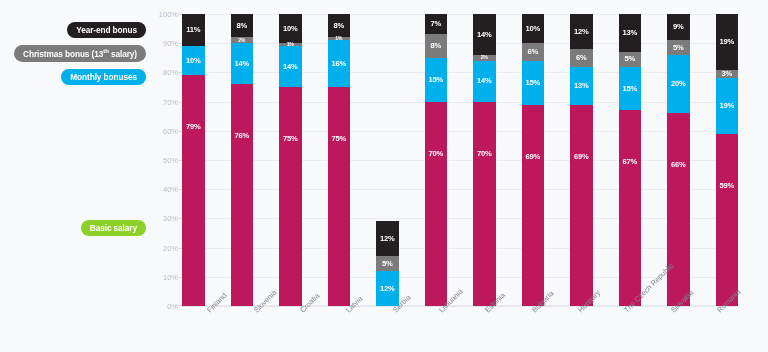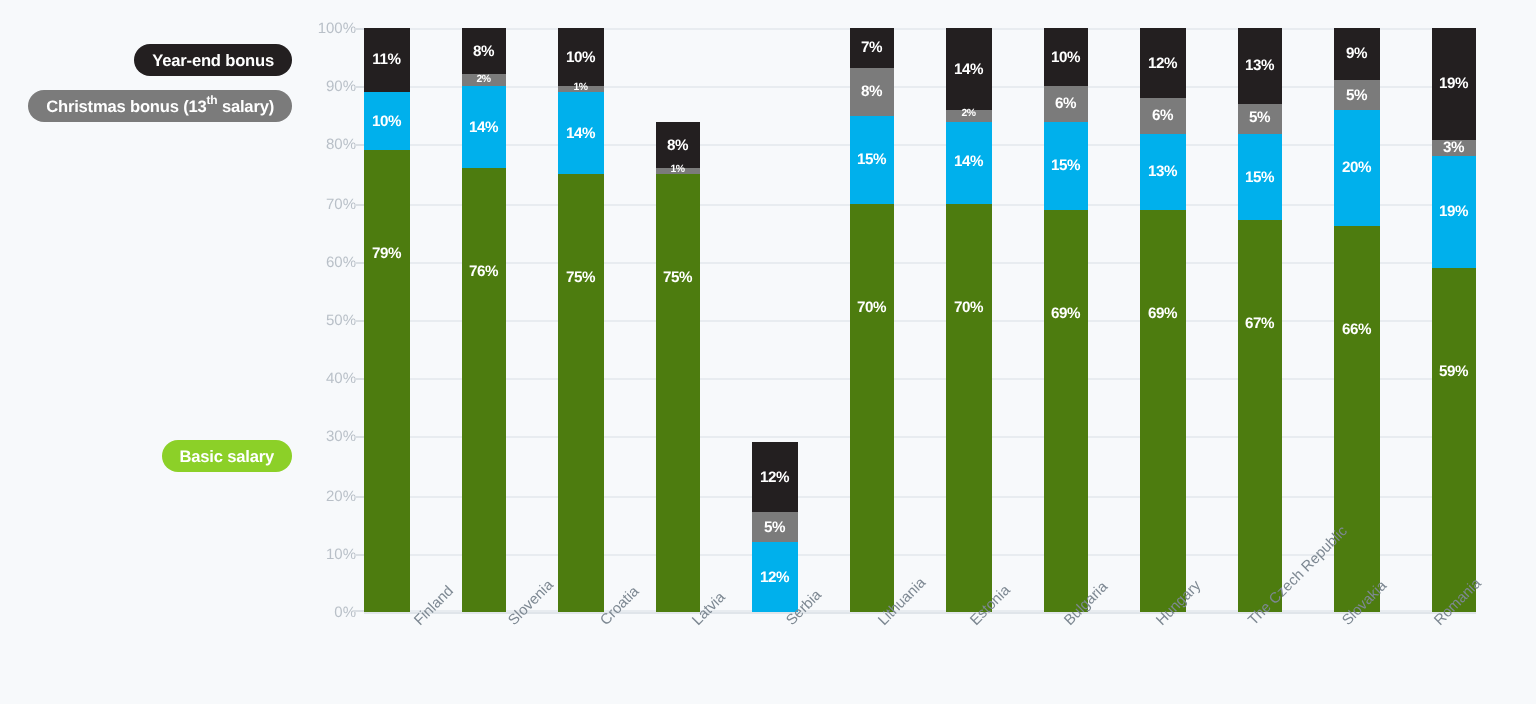--- a/index.html
+++ b/index.html
@@ -53,21 +53,21 @@
             display: flex; flex-direction: column; justify-content: flex-end; }
   .seg { position: relative; width: 100%; display: flex;
          align-items: center; justify-content: center; overflow: visible; }
   .seg span {
     font-size: 7.6px; font-weight: bold; color: #ffffff;
     line-height: 1; white-space: nowrap; letter-spacing: -0.2px;
   }
   .seg.yearend   { background: #231f20; }
   .seg.christmas { background: #7b7b7b; }
   .seg.monthly   { background: #00b0ec; }
-  .seg.basic     { background: #4d7c0f; }
+  .seg.basic     { background: #be185d; }
   .seg.basic span { position: absolute; top: 48px; }
   .seg.tiny span { font-size: 5.2px; }
 
   
   .xaxis { position: absolute; left: 182px; top: 306px; width: 556px; height: 46px; }
   .xitem { position: absolute; top: 0; width: 0; }
   .xlabel {
     position: absolute; left: 0; top: 2px;
     transform: rotate(-45deg); transform-origin: left top;
     font-size: 7.4px; color: #7d8892; white-space: nowrap;
@@ -78,20 +78,23 @@
 <body>
 
 <div id="root">
 
   <div class="legend">
     <div class="legend-row">
       <span class="pill yearend">Year-end bonus</span>
     </div>
     <div class="legend-row">
       <span class="pill christmas"><span>Christmas bonus (13</span><span class="sup">th</span><span> salary)</span></span>
+    </div>
+    <div class="legend-row">
+      <span class="pill monthly">Monthly bonuses</span>
     </div>
   </div>
 
   <div class="legend-basic">
     <span class="pill basic">Basic salary</span>
   </div>
 
   <div class="plot">
     <div class="ylabels" id="ylabels">
         <div class="ylabel" style="top: 0px;">100%</div>
@@ -170,20 +173,23 @@
             <span>75%</span>
           </div>
         </div>
         <div class="barcol">
           <div class="seg yearend" style="height: 23.36px;">
             <span>8%</span>
           </div>
           <div class="seg christmas tiny" style="height: 2.92px;">
             <span>1%</span>
           </div>
+          <div class="seg monthly" style="height: 46.72px;">
+            <span>16%</span>
+          </div>
           <div class="seg basic" style="height: 219px;">
             <span>75%</span>
           </div>
         </div>
         <div class="barcol">
           <div class="seg yearend" style="height: 35.04px;">
             <span>12%</span>
           </div>
           <div class="seg christmas" style="height: 14.6px;">
             <span>5%</span>

